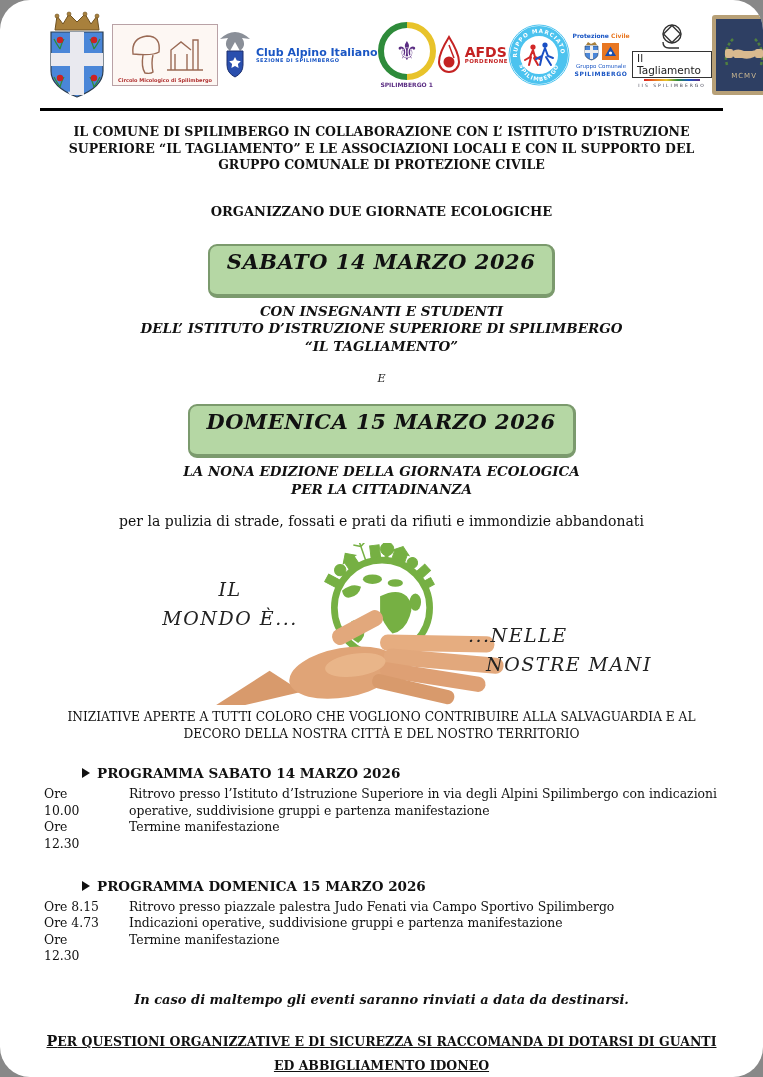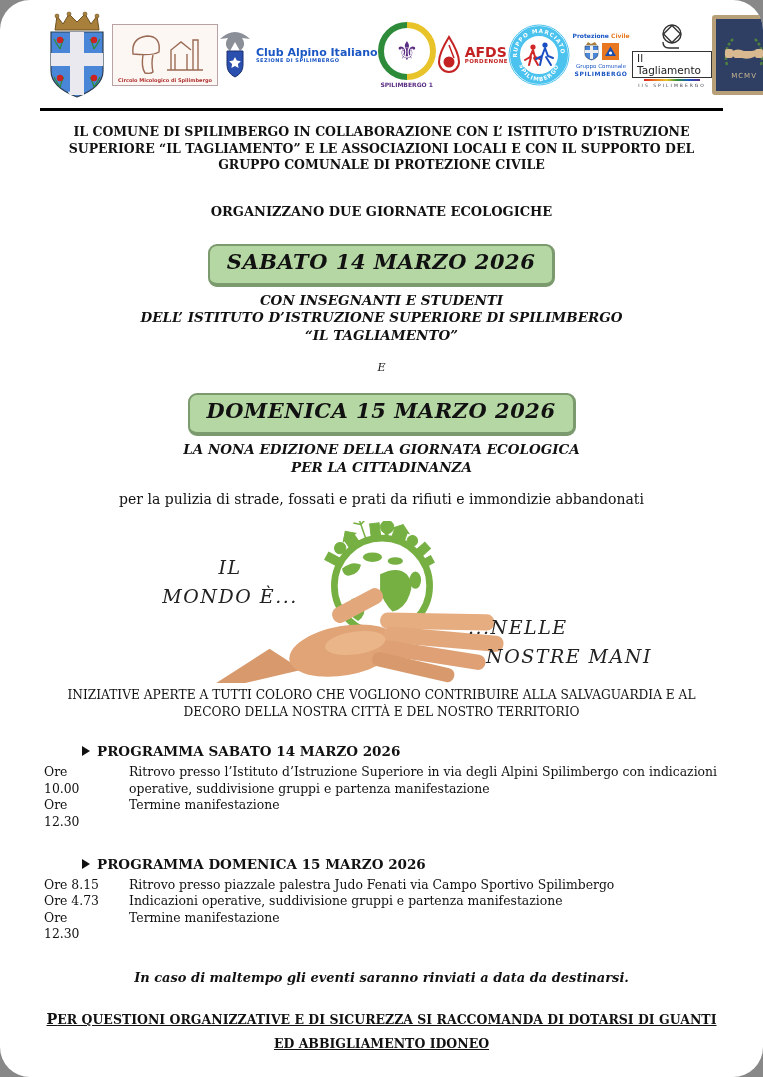--- a/index.html
+++ b/index.html
@@ -41,36 +41,36 @@
   .tg-rainbow{width:56px;height:2px;margin-top:1px;
     background:linear-gradient(90deg,#d22,#e87722,#e8c32a,#2e8b3a,#1a56c4,#5b2d83);}
   .tg-sub{font-size:4.5px;letter-spacing:2px;color:#445;margin-top:2px;}
   .mosaic{width:56px;height:72px;background:#2e3f63;border:4px solid #b7a077;border-radius:3px;
     display:flex;flex-direction:column;align-items:center;justify-content:center;}
   .mosaic-cap{color:#cdb992;font-size:7px;letter-spacing:1px;margin-top:1px;}
   
   .intro{margin:13px 55px 0;text-align:center;font-weight:bold;font-size:12.5px;line-height:1.32;}
   .organize{margin:30px 0 0;text-align:center;font-weight:bold;font-size:13px;}
   .date-box{
-    width:max-content;margin:25px auto 0;padding:3px 17px 9px;
+    width:max-content;margin:25px auto 0;padding:3px 17px 20px;
     font-size:21px;font-weight:bold;font-style:italic;letter-spacing:.5px;
     background:#b5d7a4;border:2px solid #7b9a6d;border-bottom-width:4px;border-right-width:3px;border-radius:9px;
   }
   .evt-lines{margin-top:5px;text-align:center;font-weight:bold;font-style:italic;font-size:13.5px;line-height:1.3;}
   .sep-e{margin-top:17px;text-align:center;font-style:italic;font-size:11px;}
   .box2{margin-top:19px;}
   .purpose{margin-top:15px;text-align:center;font-size:14px;}
   
   .figure{position:relative;height:162px;margin-top:6px;}
   .figure svg.world{display:block;margin:0 auto;}
   .hand-left,.hand-right{
     position:absolute;font-style:italic;font-size:19px;letter-spacing:1.5px;color:#222;line-height:1.5;
   }
   .hand-left{left:150px;top:32px;width:160px;text-align:center;}
-  .hand-right{left:468px;top:92px;width:190px;text-align:left;}
+  .hand-right{left:468px;top:78px;width:190px;text-align:left;}
   .hand-right .l2{padding-left:18px;}
   
   .initiatives{margin:4px 58px 0;text-align:center;font-size:12.2px;line-height:1.4;}
   .prog-title{margin:22px 0 0 70px;font-weight:bold;font-size:13.5px;display:flex;align-items:center;gap:7px;padding-left:12px;}
   .arrow-bullet{width:0;height:0;border-left:8px solid #111;border-top:5px solid transparent;border-bottom:5px solid transparent;display:inline-block;}
   .prog-list{margin:5px 44px 0 44px;font-size:12.4px;line-height:1.32;}
   .prog-item{display:flex;gap:28px;}
   .prog-item .time{width:57px;flex:none;}
   .prog-item .desc{flex:1;text-align:justify;padding-right:2px;}
   .weather{margin-top:28px;text-align:center;font-weight:bold;font-style:italic;font-size:13px;}

